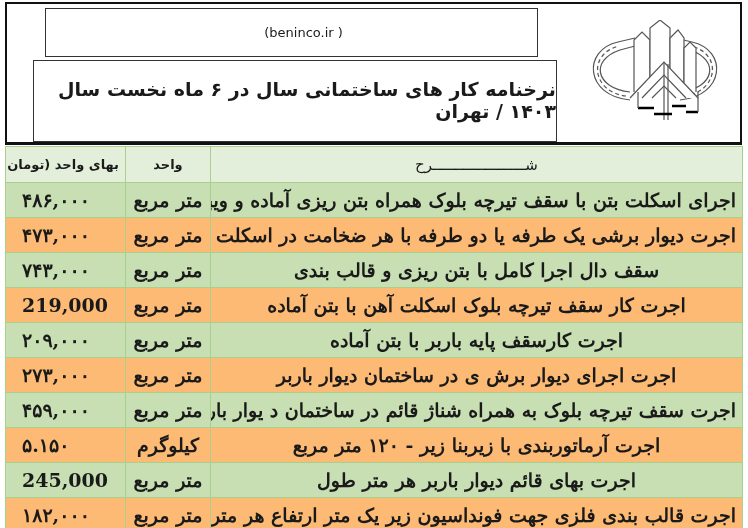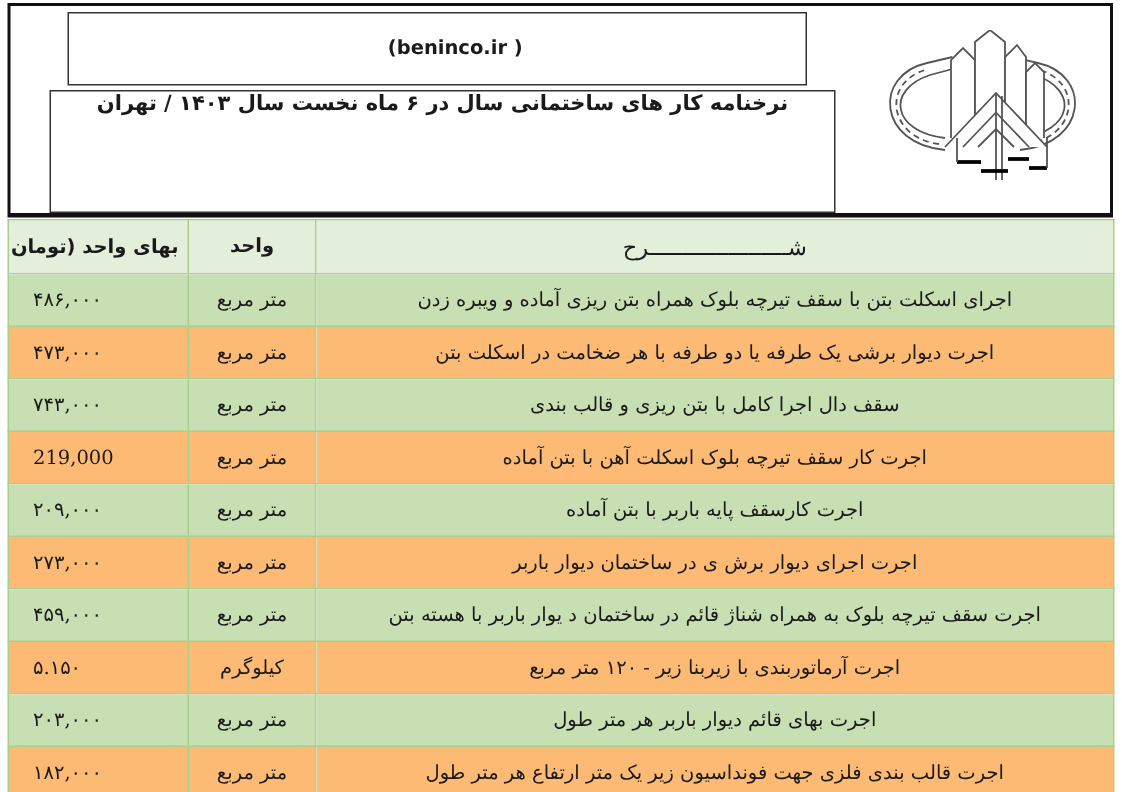--- a/index.html
+++ b/index.html
@@ -9,36 +9,37 @@
   .frame {
     position: absolute; left: 5px; top: 2px; width: 737px; height: 143px;
     border: 2px solid #111; border-bottom-width: 3px; background: #fff;
   }
   .company-box {
     position: absolute; left: 38px; top: 4px; width: 493px; height: 49px;
     border: 1.5px solid #333; background: #fff;
     display: flex; align-items: center; justify-content: center; direction: rtl;
     font-family: "DejaVu Sans", sans-serif; font-size: 14px; gap: 22px;
   }
-  .company-box .site { direction: ltr; font-weight: bold; font-size: 13px; margin-left: 24px; }
+  .company-box .site { direction: ltr; font-weight: normal; font-size: 13px; margin-left: 24px; }
   .title-box {
     position: absolute; left: 26px; top: 56px; width: 524px; height: 82px;
     border: 1.5px solid #333; background: #fff;
     display: flex; align-items: flex-start; justify-content: center; direction: rtl;
-    font-family: "DejaVu Sans", sans-serif; font-weight: bold; font-size: 14px; letter-spacing: 0.2px;
+    padding-top: 17px;
+    font-family: "DejaVu Sans", sans-serif; font-weight: bold; font-size: 19px; letter-spacing: 0.2px;
   }
   .logo { position: absolute; left: 583px; top: 16px; width: 130px; height: 110px; }
 
   table.rates {
     position: absolute; left: 5px; top: 146px; width: 737px;
     border-collapse: collapse; direction: rtl; table-layout: fixed;
   }
   table.rates td, table.rates th {
     border: 1.5px solid #a9cf8c; text-align: center; vertical-align: middle;
-    font-weight: normal; font-size: 13px; padding: 0 6px; white-space: nowrap; overflow: hidden;
+    font-weight: bold; font-size: 19px; padding: 0 6px; white-space: nowrap; overflow: hidden;
   }
   table.rates th { height: 36px; background: #e4efdb; font-family: "DejaVu Sans", sans-serif; font-size: 13px; font-weight: bold; }
   table.rates td { height: 35px; }
   table.rates tr.dark td { background: #c7dfb2; }
   table.rates tr.light td { background: #fdba74; }
   td.price { text-align: left !important; padding-left: 16px !important; direction: ltr; }
   th.desc-head { font-family: Liberation Serif, serif; font-weight: normal !important; font-size: 15px !important; }
   .col-desc { width: 532px; }
   .col-unit { width: 85px; }
   .col-price { width: 120px; }
@@ -132,21 +133,21 @@
       <td class="price">۴۵۹,۰۰۰</td>
     </tr>
     <tr class="light">
       <td>اجرت آرماتوربندی با زیربنا زیر - ۱۲۰ متر مربع</td>
       <td>کیلوگرم</td>
       <td class="price">۵.۱۵۰</td>
     </tr>
     <tr class="dark">
       <td>اجرت بهای قائم دیوار باربر هر متر طول</td>
       <td>متر مربع</td>
-      <td class="price">۲۰۳,۰۰۰</td>
+      <td class="price">245,000</td>
     </tr>
     <tr class="light">
       <td>اجرت قالب بندی فلزی جهت فونداسیون زیر یک متر ارتفاع هر متر طول</td>
       <td>متر مربع</td>
       <td class="price">۱۸۲,۰۰۰</td>
     </tr>
   </tbody>
 </table>
 
 </body></html>

